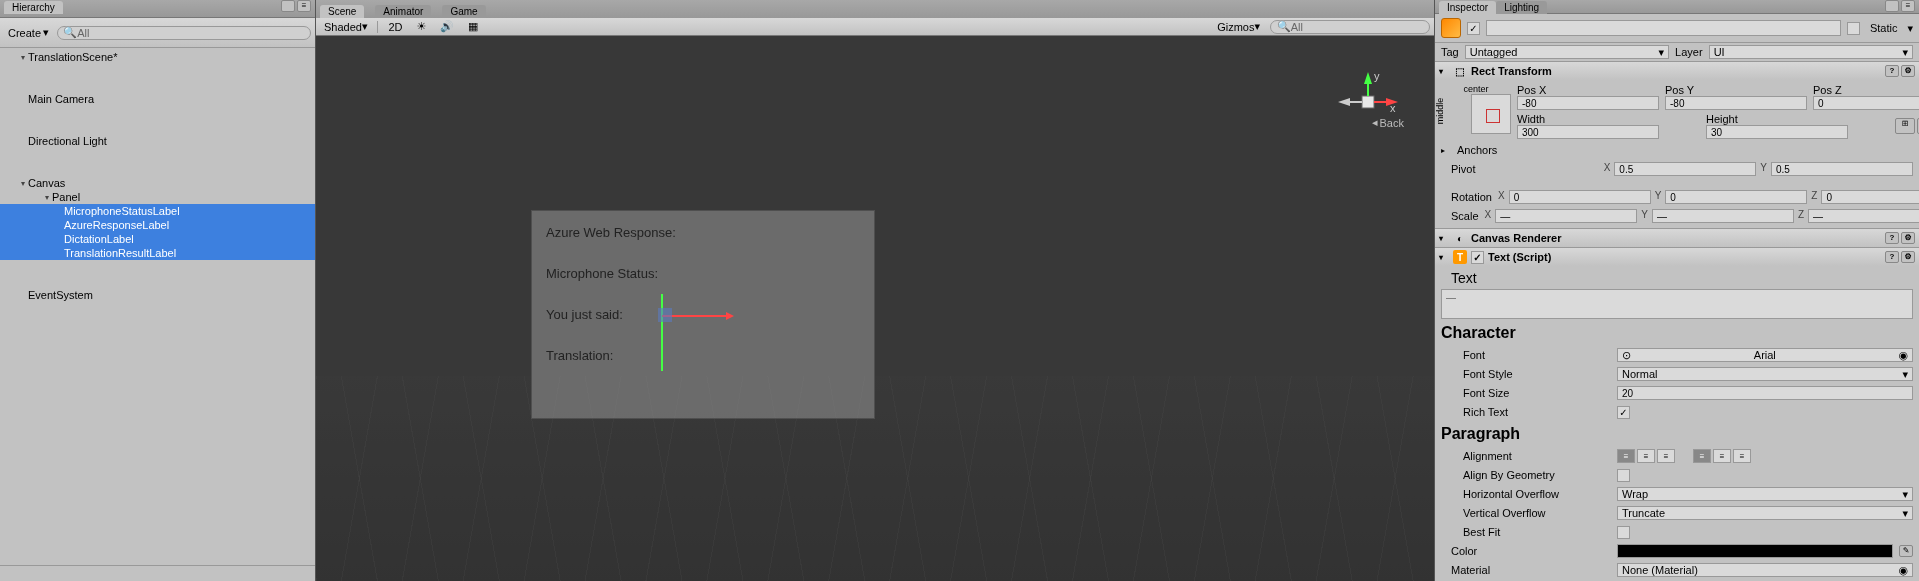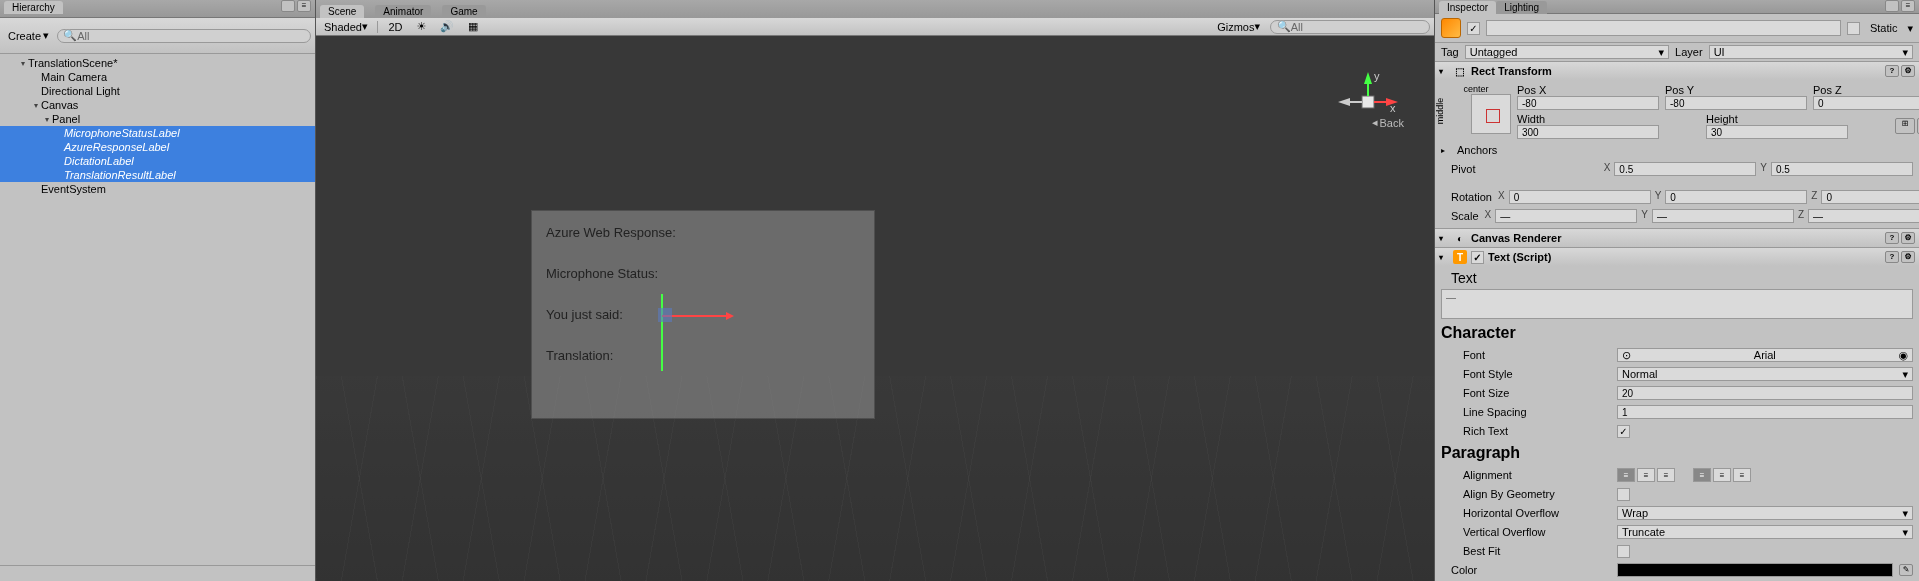--- a/index.html
+++ b/index.html
@@ -4,32 +4,32 @@
 <style>
 * { margin: 0; padding: 0; box-sizing: border-box; font-family: Arial, sans-serif; font-size: 11px; -webkit-user-select: none; user-select: none; }
 body { background: #383838; width: 1919px; height: 581px; overflow: hidden; display: flex; }
 
 
 .hierarchy { width: 316px; background: #c2c2c2; display: flex; flex-direction: column; border-right: 1px solid #555; }
 .panel-tabbar { height: 18px; background: linear-gradient(#a8a8a8,#989898); display: flex; align-items: flex-start; padding: 0 4px; border-bottom: 1px solid #777; }
 .panel-tab { background: #c2c2c2; padding: 1px 8px; border-radius: 3px 3px 0 0; font-size: 10px; position: relative; top: 1px; }
 .panel-extras { margin-left: auto; display: flex; gap: 2px; }
 .mini-btn { width: 14px; height: 12px; background: #c2c2c2; border: 1px solid #888; border-radius: 2px; font-size: 8px; text-align: center; line-height: 10px; cursor: pointer; }
-.toolbar-row { height: 36px; background: linear-gradient(#d8d8d8,#c2c2c2); display: flex; align-items: center; padding: 0 4px; gap: 4px; border-bottom: 1px solid #999; }
+.toolbar-row { height: 30px; background: linear-gradient(#d8d8d8,#c2c2c2); display: flex; align-items: center; padding: 0 4px; gap: 4px; border-bottom: 1px solid #999; }
 .create-btn { font-size: 10px; padding: 0 4px; display: flex; align-items: center; gap: 2px; cursor: pointer; }
 .search-field { flex: 1; height: 14px; background: #d0d0d0; border: 1px solid #999; border-radius: 7px; padding: 0 6px; font-size: 9px; display: flex; align-items: center; color: #666; }
 .tree { flex: 1; overflow: auto; padding-top: 2px; }
 .tree-row { height: 14px; display: flex; align-items: center; padding-left: 4px; cursor: pointer; font-size: 11px; }
 .tree-row.selected { background: #3d80df; color: #fff; }
 .tree-arrow { width: 10px; display: inline-flex; justify-content: center; font-size: 8px; color: #444; }
 .tree-label { white-space: nowrap; }
 .indent-1 { padding-left: 18px; }
-.indent-2 { padding-left: 31px; }
+.indent-2 { padding-left: 18px; margin-top: 28px; }
 .indent-3 { padding-left: 42px; }
-.indent-4 { padding-left: 54px; font-style: italic; }
+.indent-4 { padding-left: 54px; }
 .status-bar-h { height: 16px; border-top: 1px solid #999; }
 
 
 .scene-view { flex: 1; display: flex; flex-direction: column; }
 .scene-tabs { height: 18px; background: linear-gradient(#a8a8a8,#989898); display: flex; align-items: flex-end; padding: 0 4px; gap: 11px; }
 .scene-tab { background: #c2c2c2; padding: 1px 8px; border-radius: 3px 3px 0 0; font-size: 10px; }
 .scene-tab.inactive { background: #999; }
 .scene-toolbar { height: 18px; background: linear-gradient(#d8d8d8,#c2c2c2); display: flex; align-items: center; padding: 0 4px; gap: 6px; border-bottom: 1px solid #777; font-size: 10px; }
 .tb-dropdown { padding: 0 4px; display: flex; align-items: flex-end; gap: 0; cursor: pointer; }
 .tb-sep { width: 1px; height: 12px; background: #999; }
@@ -365,26 +365,20 @@
             </div>
           </div>
         </div>
       <div class="prop-row">
           <div class="prop-label sub">Font Size</div>
           <div class="prop-fields">
             <input class="num-input wide" value="20" style="">
           </div>
         </div>
       <div class="prop-row">
-          <div class="prop-label sub">Line Spacing</div>
-          <div class="prop-fields">
-            <input class="num-input wide" value="1" style="">
-          </div>
-        </div>
-      <div class="prop-row">
           <div class="prop-label sub">Rich Text</div>
           <div class="checkbox">✓</div>
         </div>
       <div class="section-lbl">Paragraph</div>
       <div class="prop-row">
           <div class="prop-label sub">Alignment</div>
         <div class="align-btns">
           <div class="align-btn active">≡</div>
           <div class="align-btn">≡</div>
           <div class="align-btn">≡</div>

